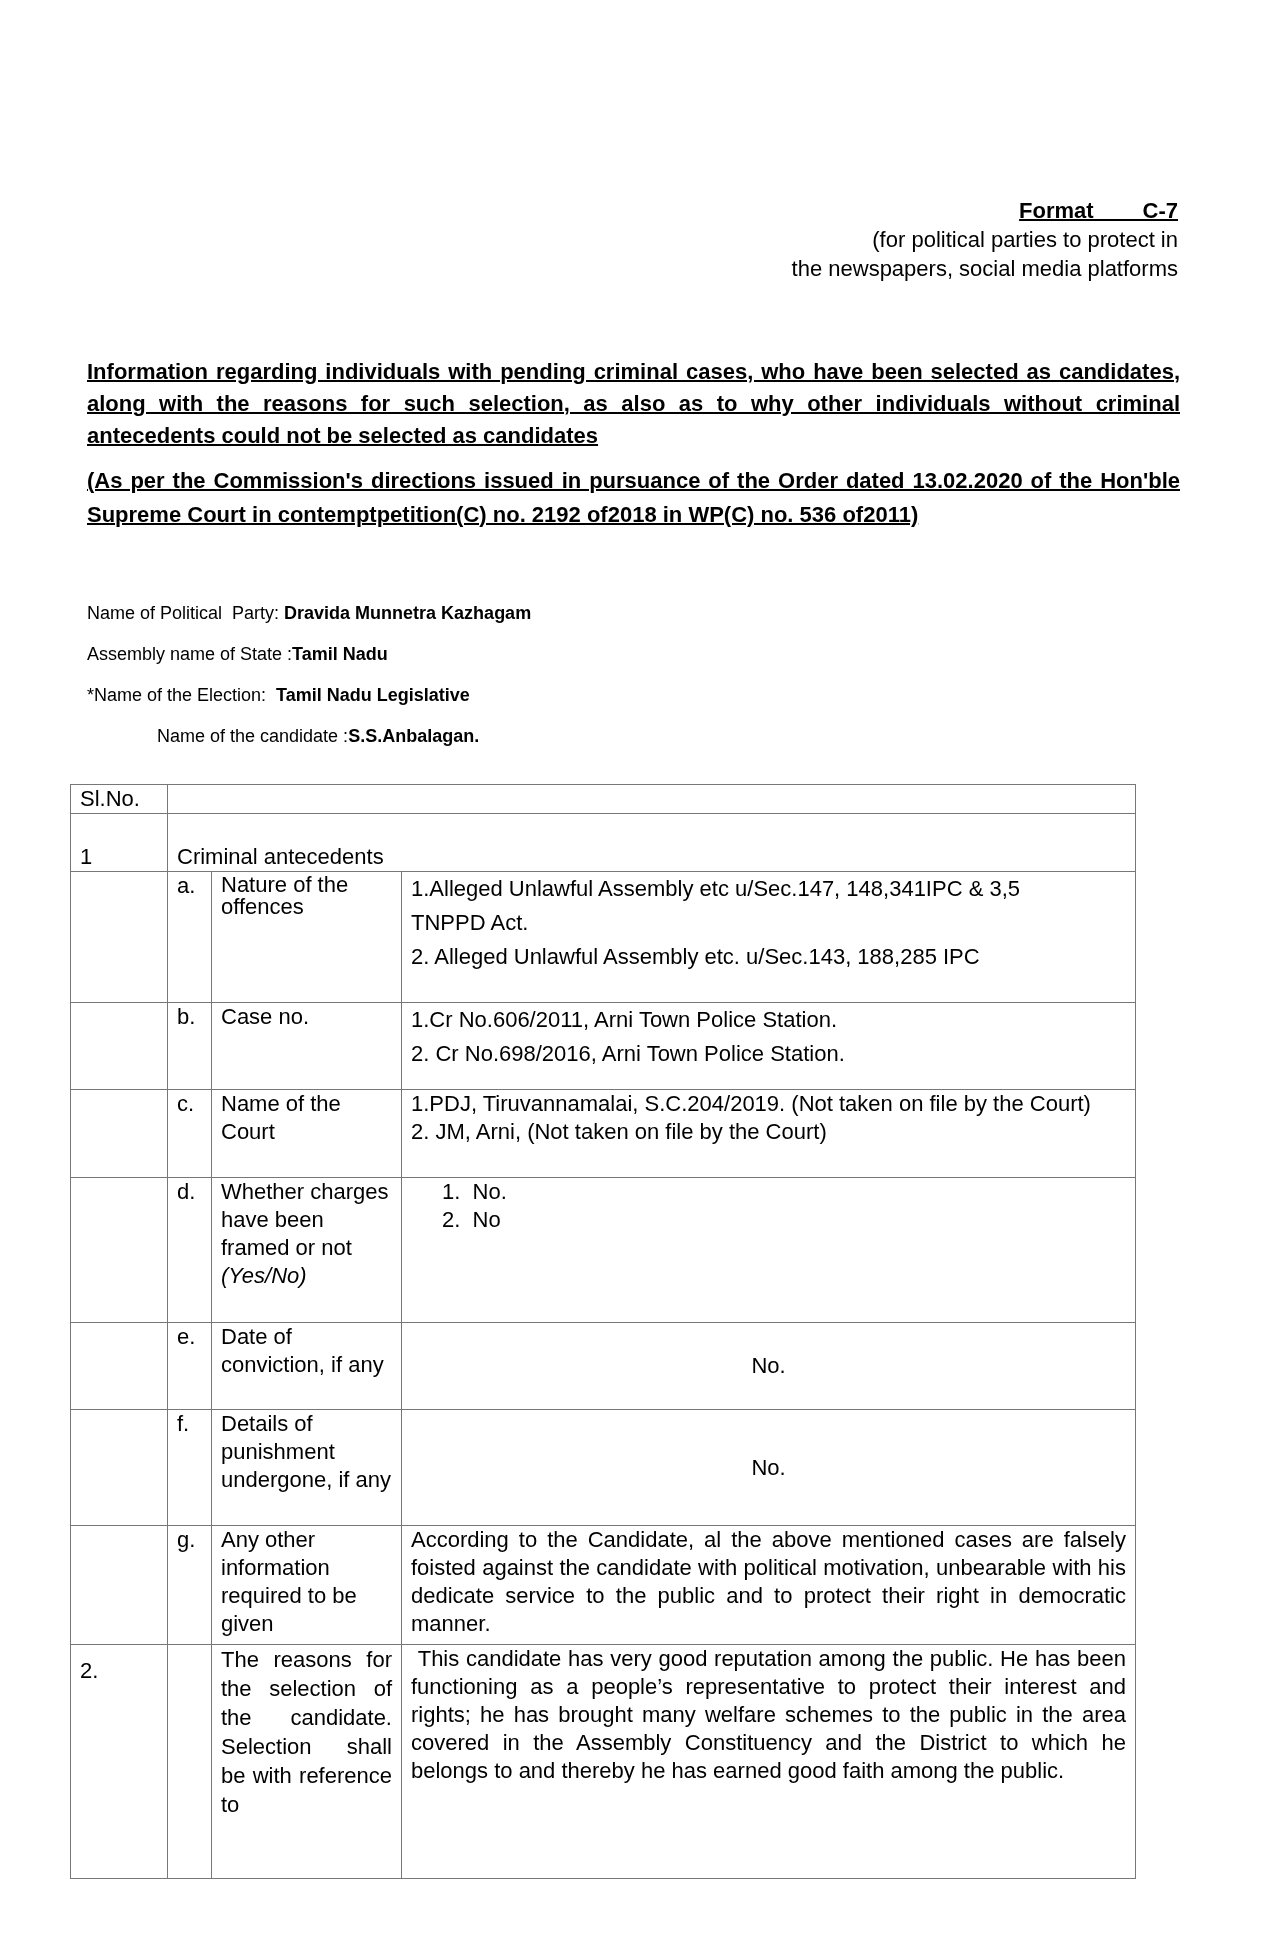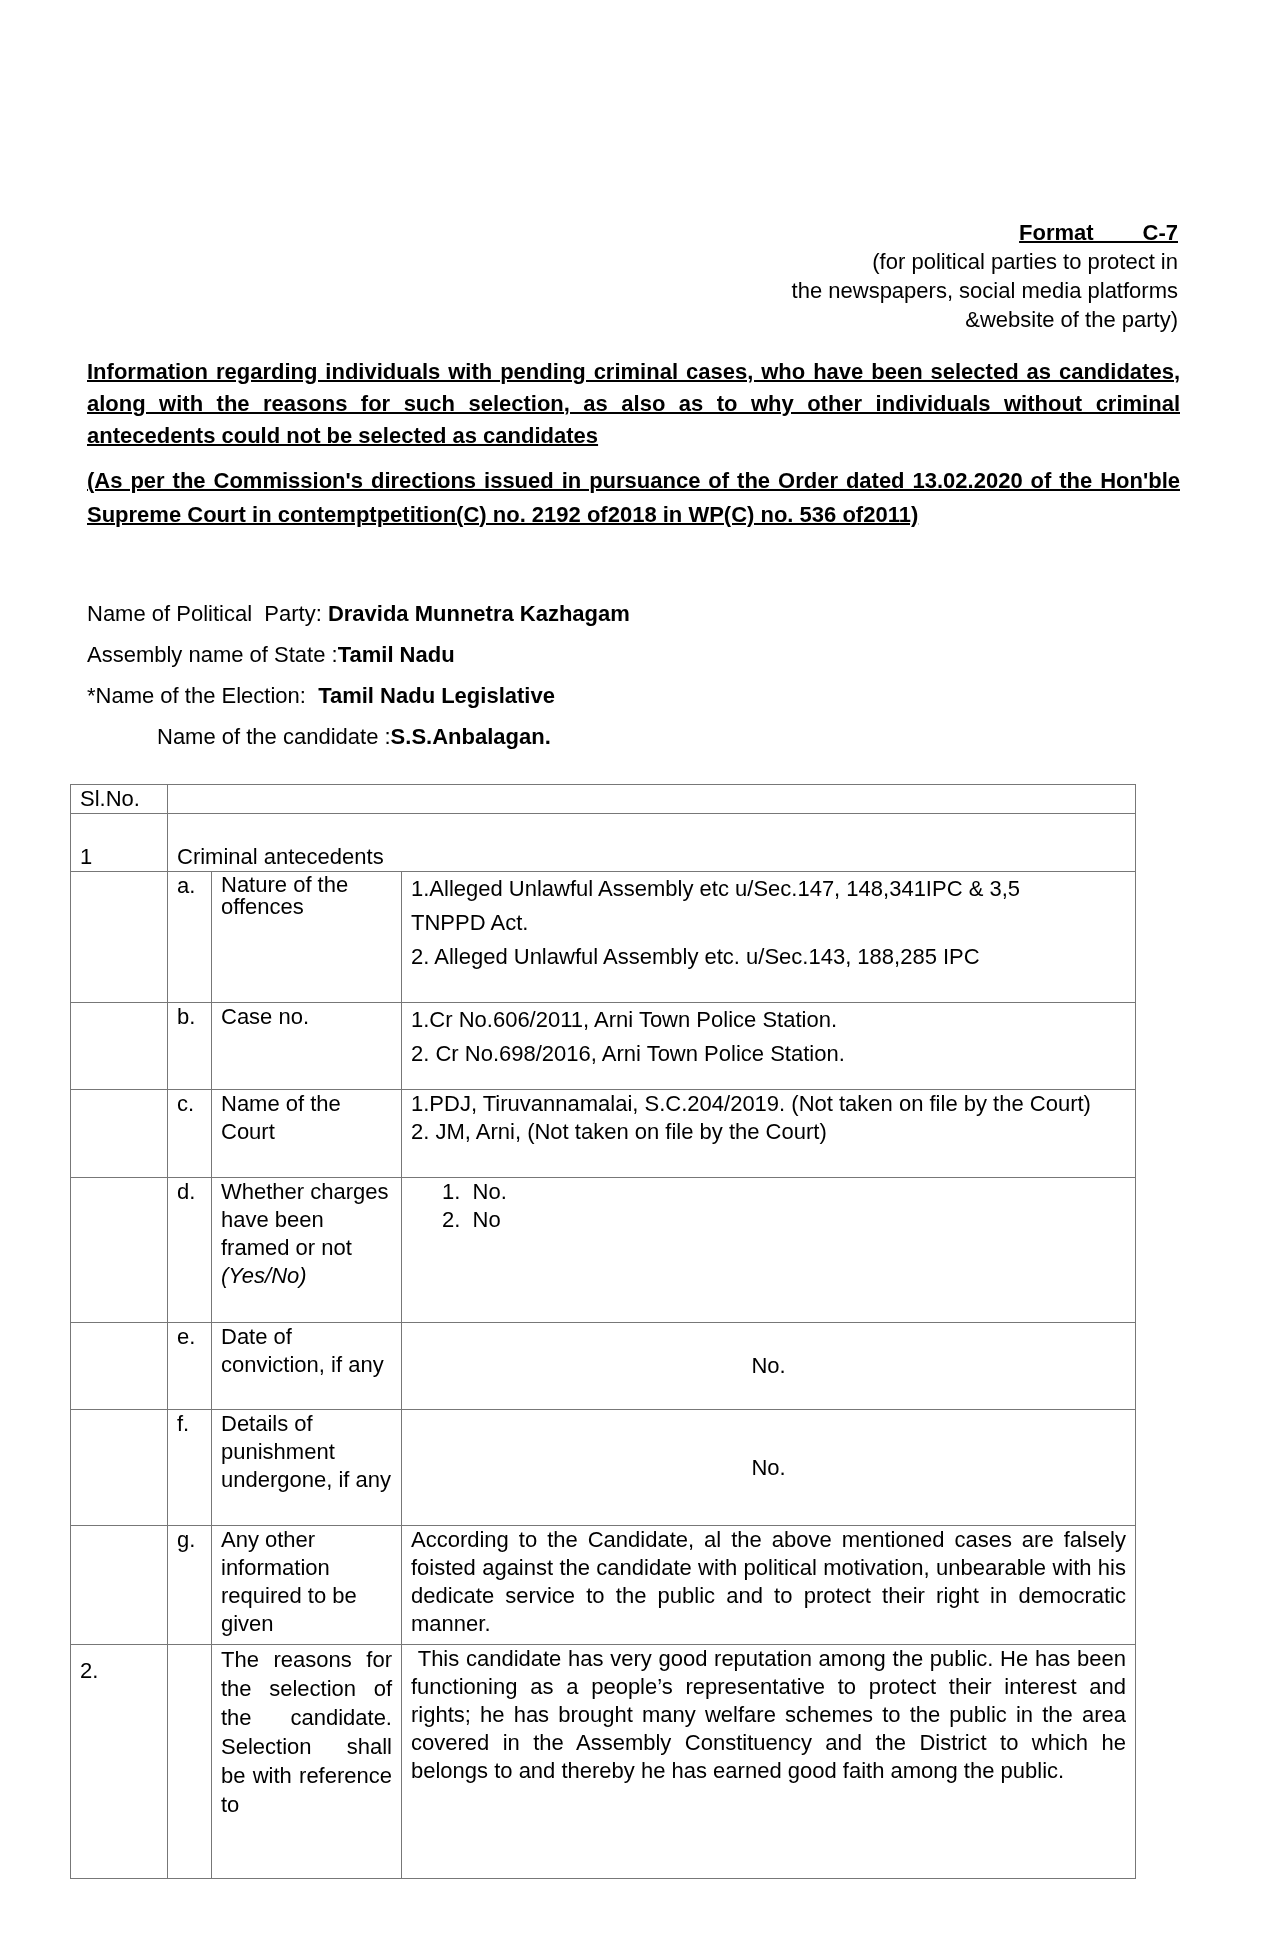--- a/index.html
+++ b/index.html
@@ -1,45 +1,44 @@
 <!DOCTYPE html>
 <html><head>
   <meta charset="utf-8">
   <style>
     html, body { margin: 0; padding: 0; background: #ffffff; }
     body { width: 1275px; height: 1950px; position: relative; overflow: hidden;
            font-family: "Liberation Sans", sans-serif; color: #000; font-size: 22px; }
-    .format-block { position: absolute; right: 97px; top: 218px; text-align: right; line-height: 29px; }
+    .format-block { position: absolute; right: 97px; top: 196px; text-align: right; line-height: 29px; }
     .format-title { font-weight: bold; text-decoration: underline; text-decoration-thickness: 2px; white-space: pre; }
     .title-block { position: absolute; left: 87px; top: 356px; width: 1093px; font-weight: bold;
                    text-align: justify; line-height: 32px; text-decoration: underline; text-decoration-thickness: 2px; }
     .title-block p { margin: 0; }
     .title-block .order { margin-top: 12px; line-height: 34px; }
-    .info { position: absolute; left: 87px; top: 593px; line-height: 41px; font-size: 22px; }
+    .info { position: absolute; left: 87px; top: 593px; line-height: 41px; font-size: 18px; }
     .info div { white-space: pre; }
     .info b { font-weight: bold; }
     .info .ind1 { padding-left: 33px; }
     .info .ind2 { padding-left: 70px; }
     table.main { position: absolute; left: 70px; top: 784px; width: 1066px; border-collapse: collapse;
                  font-size: 22px; line-height: 28px; }
     table.main td { border: 1.5px solid #777; vertical-align: top; padding: 0 9px; }
     col.c1 { width: 97px; } col.c2 { width: 44px; } col.c3 { width: 190px; }
     .just { text-align: justify; }
     .center { text-align: center; vertical-align: middle !important; }
     .item { display: block; }
     .ital { font-style: italic; }
   </style>
 </head>
 <body>
 
 <div class="format-block">
   <div class="format-title">Format        C-7</div>
   <div>(for political parties to protect in</div>
   <div>the newspapers, social media platforms</div>
-  <div>&amp;website of the party)</div>
 </div>
 
 <div class="title-block">
   <p>Information regarding individuals with pending criminal cases, who have been selected as candidates, along with the reasons for such selection, as also as to why other individuals without criminal antecedents could not be selected as candidates</p>
   <p class="order">(As per the Commission's directions issued in pursuance of the Order dated 13.02.2020 of the Hon'ble Supreme Court in contemptpetition(C) no. 2192 of2018 in WP(C) no. 536 of2011)</p>
 </div>
 
 <div class="info">
   <div><span>Name of Political  Party: </span><b>Dravida Munnetra Kazhagam</b></div>
   <div><span>Assembly name of State :</span><b>Tamil Nadu</b></div>

